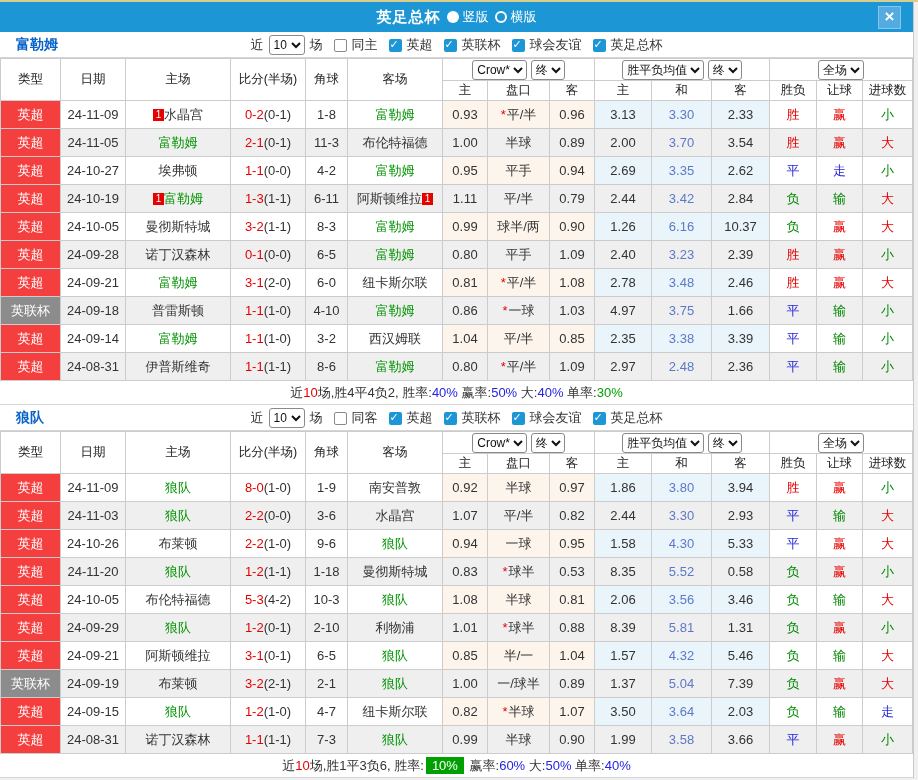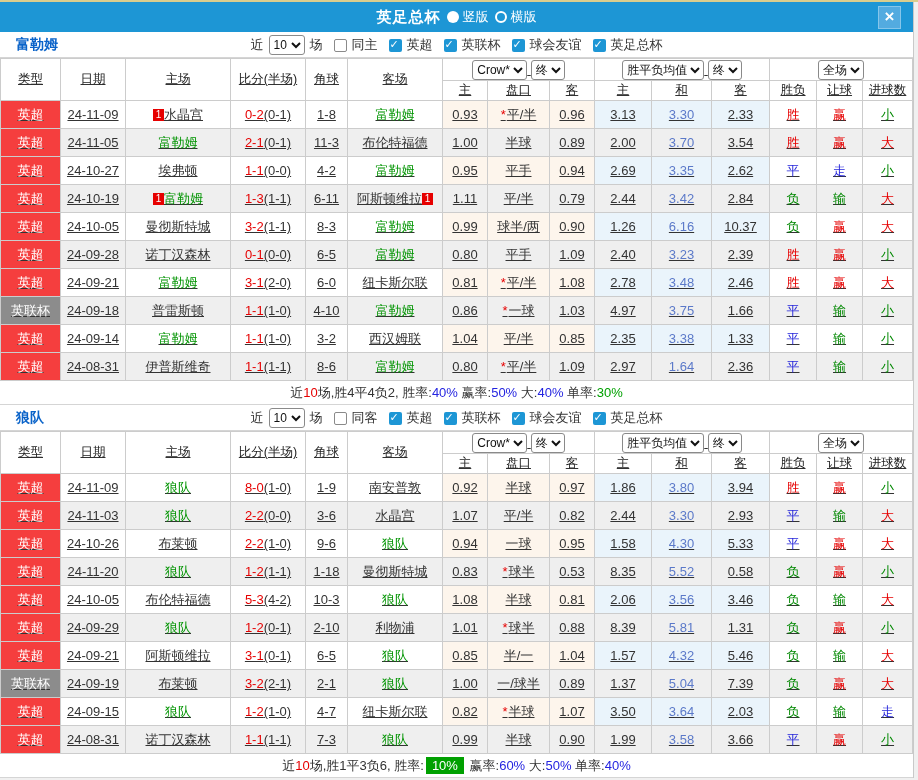--- a/index.html
+++ b/index.html
@@ -44,21 +44,21 @@
   }
   .cb {
     width: 13px; height: 13px; display: inline-block; border-radius: 2px;
     margin: 0 2px 0 8px; position: relative; top: 1px; cursor: pointer;
   }
   .cb.checked { background: var(--accent); }
   .cb.checked::after { content: "✓"; color: #fff; font-size: 11px; font-weight: bold; position: absolute; left: 1px; top: -1px; }
   .cb.unchecked { background: #fff; border: 1px solid #8a8a8a; }
 
   
-  table { border-collapse: collapse; table-layout: fixed; width: 912px; background: #fff; text-decoration: underline; }
+  table { border-collapse: collapse; table-layout: fixed; width: 912px; background: #fff; }
   th, td { border: 1px solid #ccc; text-align: center; overflow: hidden; white-space: nowrap; }
   thead th { font-weight: normal; font-size: 12.5px; color: #222; background: #fff; }
   .hrow1 th { height: 22px; }
   .hrow2 th { height: 20px; }
   tbody td { height: 28px; font-size: 13px; color: #333; background: #fff; }
   tr.alt td { background: #efefef; }
   td.c-odds { background: var(--odds-bg); }
   td.c-avg  { background: var(--avg-bg); }
   td.c-avg.mid { color: var(--avg-mid); }
   td.c-comp.league { background: var(--red-badge); color: #fff; }
@@ -315,37 +315,37 @@
             <td class="c-date">24-09-14</td>
             <td><span class="team-green">富勒姆</span></td>
             <td><span class="score-main">1-1</span><span class="score-half">(1-0)</span></td>
             <td>3-2</td>
             <td><span>西汉姆联</span></td>
             <td class="c-odds">1.04</td>
             <td class="c-odds">平/半</td>
             <td class="c-odds">0.85</td>
             <td class="c-avg">2.35</td>
             <td class="c-avg mid">3.38</td>
-            <td class="c-avg">1.33</td>
+            <td class="c-avg">3.39</td>
             <td class="c-res res-draw">平</td>
             <td class="c-res res-lose">输</td>
             <td class="c-res res-lose">小</td>
           </tr>
           <tr class="alt">
             <td class="c-comp league">英超</td>
             <td class="c-date">24-08-31</td>
             <td><span>伊普斯维奇</span></td>
             <td><span class="score-main">1-1</span><span class="score-half">(1-1)</span></td>
             <td>8-6</td>
             <td><span class="team-green">富勒姆</span></td>
             <td class="c-odds">0.80</td>
             <td class="c-odds"><span class="star">*</span>平/半</td>
             <td class="c-odds">1.09</td>
             <td class="c-avg">2.97</td>
-            <td class="c-avg mid">1.64</td>
+            <td class="c-avg mid">2.48</td>
             <td class="c-avg">2.36</td>
             <td class="c-res res-draw">平</td>
             <td class="c-res res-lose">输</td>
             <td class="c-res res-lose">小</td>
           </tr>
         </tbody>
     </table>
     <div class="summary">
         <span>近</span>
         <span class="seg-red">10</span>

